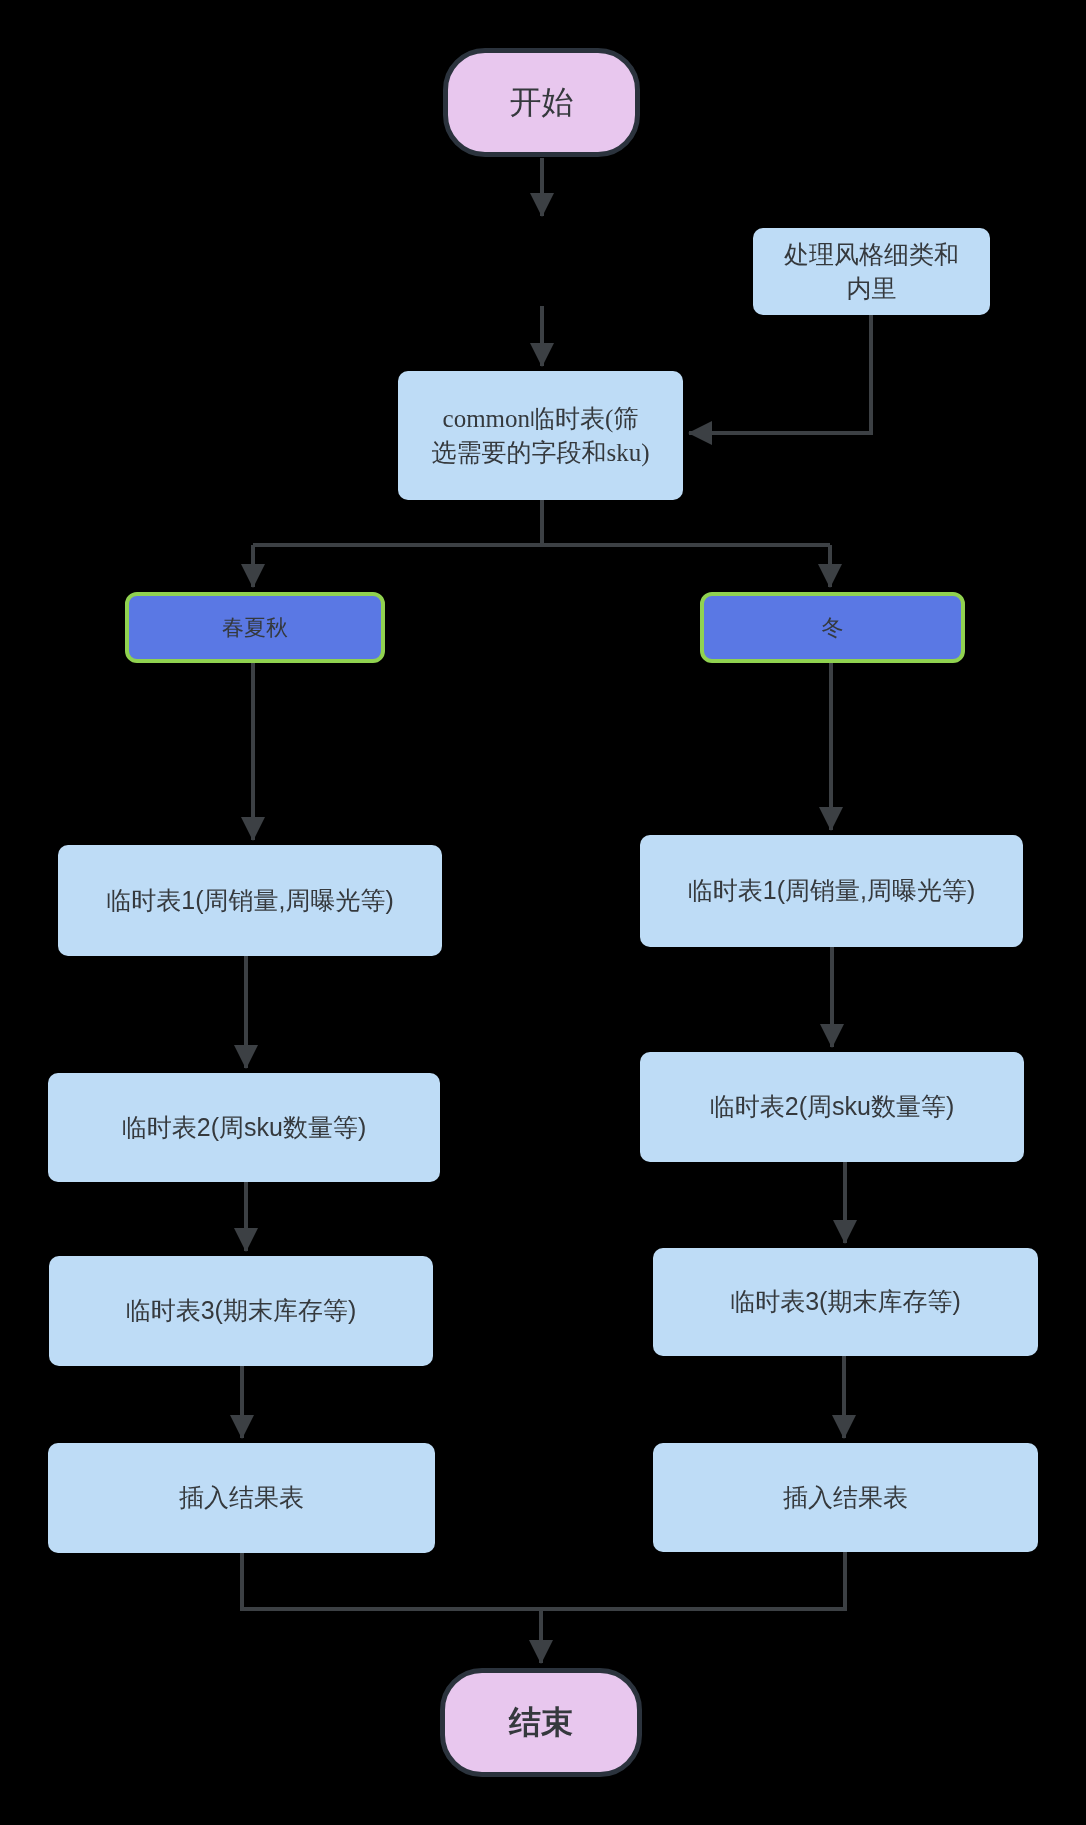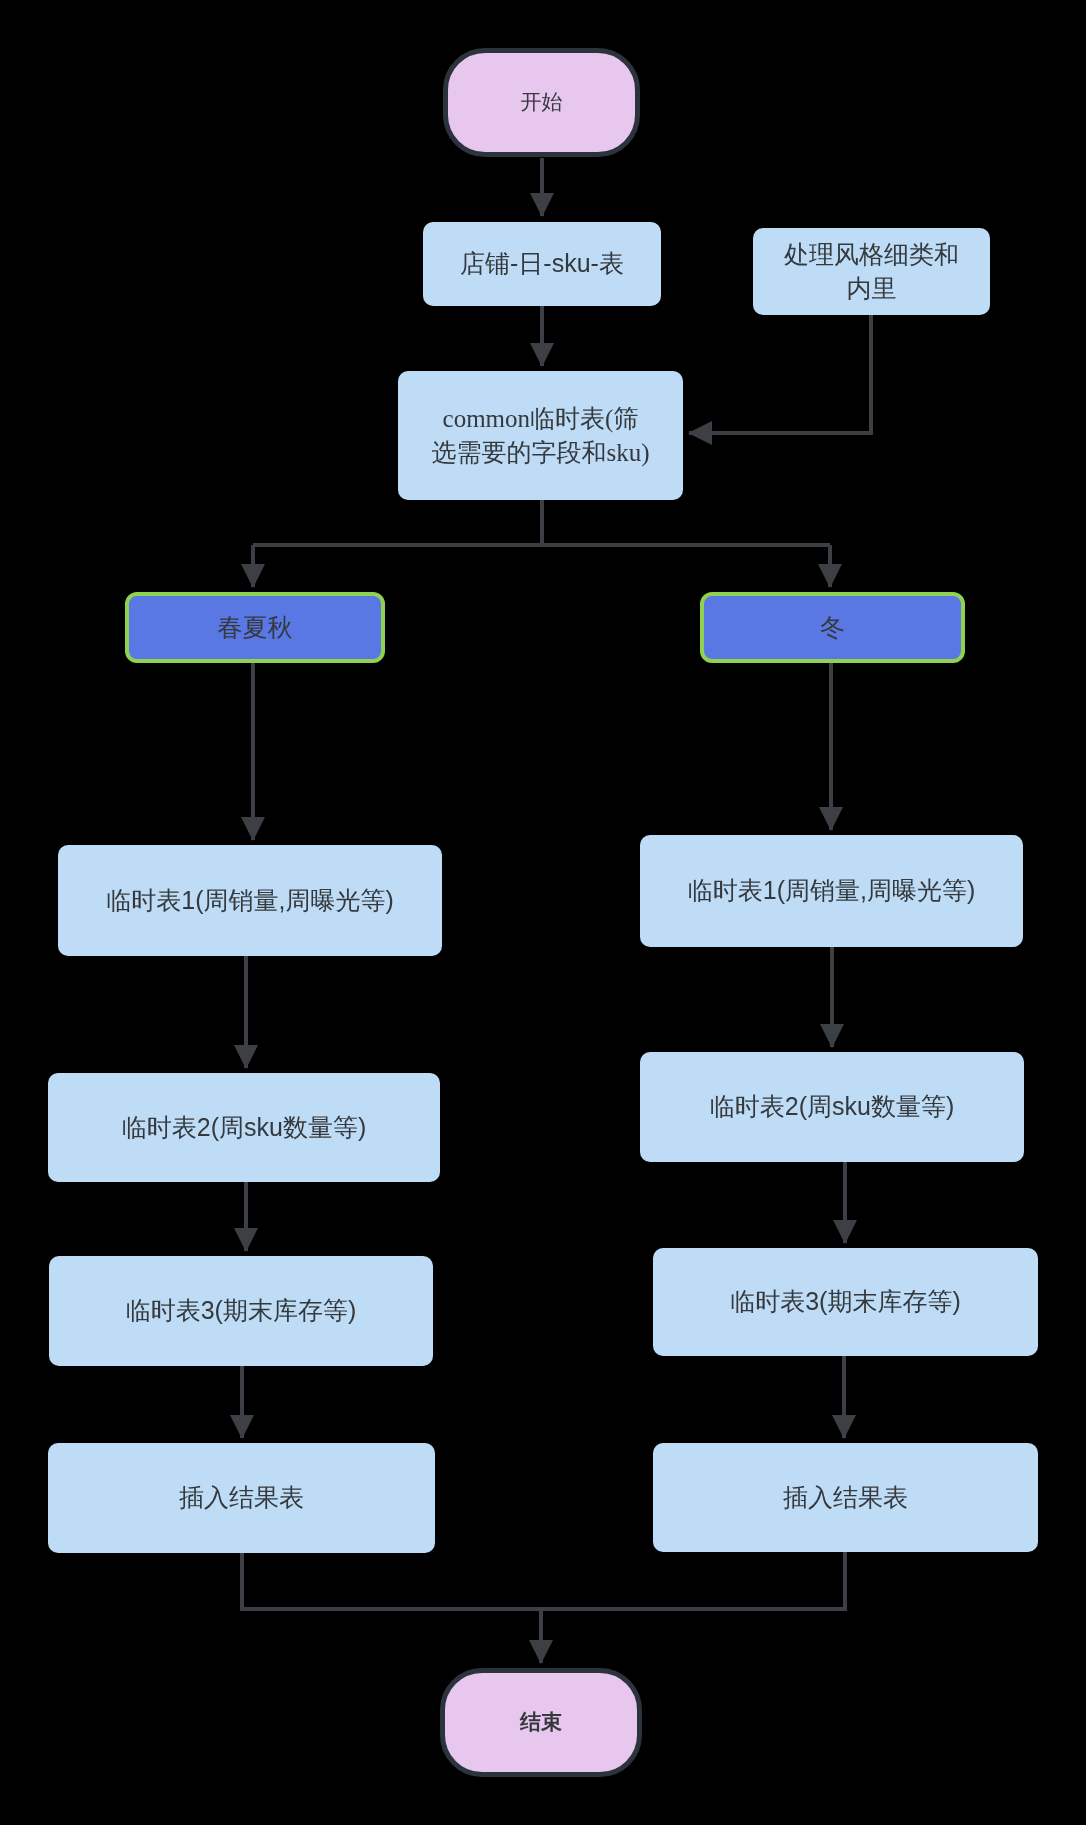--- a/index.html
+++ b/index.html
@@ -23,27 +23,27 @@
   }
   .process{
     background:#bedcf6;
     border-radius:10px;
     font-size:25px;
   }
   .terminal{
     background:#e8c7ee;
     border:5px solid #2b333d;
     border-radius:42px;
-    font-size:21px;
+    font-size:32px;
   }
   .season{
     background:#5a78e4;
     border:4px solid #90d250;
     border-radius:12px;
-    font-size:25px;
+    font-size:22px;
   }
 </style>
 </head>
 <body>
 
 <div class="stage">
 
   <svg class="edges" viewBox="0 0 1086 1825" xmlns="http://www.w3.org/2000/svg">
     <defs>
       <marker id="arrow" viewBox="0 0 30 30" refX="26" refY="15" markerWidth="30" markerHeight="30" markerUnits="userSpaceOnUse" orient="auto">
@@ -72,21 +72,20 @@
     <path class="edge" d="M242,1366 L242,1438" marker-end="url(#arrow)"></path>
     <path class="edge" d="M844,1356 L844,1438" marker-end="url(#arrow)"></path>
 
     <path class="edge" d="M242,1553 L242,1609 L541,1609"></path>
     <path class="edge" d="M845,1552 L845,1609 L541,1609"></path>
     <path class="edge" d="M541,1609 L541,1663" marker-end="url(#arrow)"></path>
   </svg>
 
   <div class="node terminal" style="left:443px;top:48px;width:197px;height:109px;">开始</div>
 
-  <div class="node process" style="left:423px;top:222px;width:238px;height:84px;">店铺-日-sku-表</div>
 
   <div class="node process" style="left:753px;top:228px;width:237px;height:87px;">处理风格细类和
 内里</div>
 
   <div class="node process" style="left:398px;top:371px;width:285px;height:129px;font-family:Liberation Serif, serif;">common临时表(筛
 选需要的字段和sku)</div>
 
   <div class="node season" style="left:125px;top:592px;width:260px;height:71px;">春夏秋</div>
 
   <div class="node season" style="left:700px;top:592px;width:265px;height:71px;">冬</div>

